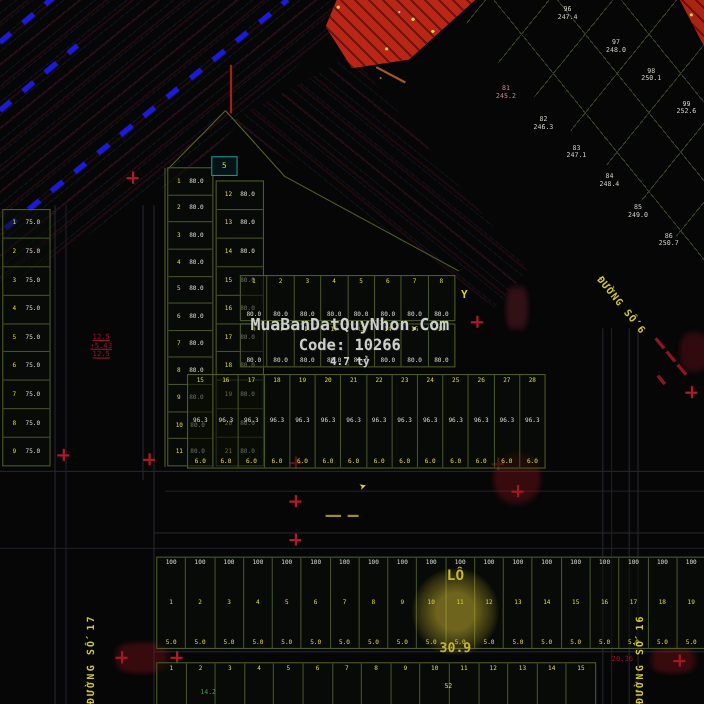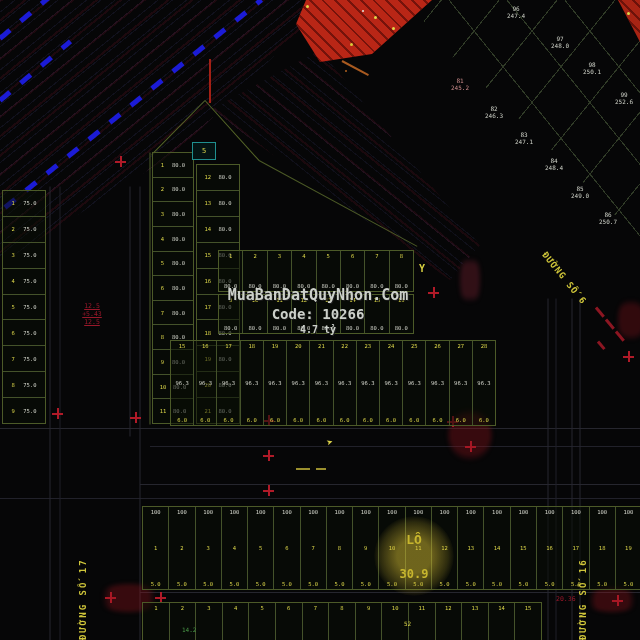--- a/index.html
+++ b/index.html
@@ -46,21 +46,21 @@
   #red-corner{position:absolute;left:610px;top:0;width:30px;height:42px;background:#a82414;
     background-image:repeating-linear-gradient(45deg,rgba(50,0,0,.5) 0 2px,transparent 2px 9px);
     clip-path:polygon(8px 0,30px 0,30px 42px);}
   #watermark{position:absolute;left:198px;top:286px;width:240px;text-align:center;color:#ccd0ca;
     text-shadow:1px 1px 0 #1c1c1c;z-index:50;}
   #watermark .l1{font-size:15px;font-weight:bold;display:block;}
   #watermark .l2{font-size:14px;font-weight:bold;display:block;margin-top:2px;}
   #watermark .l3{font-size:10px;font-weight:bold;display:block;margin-top:2px;}
   #stamp{position:absolute;left:374px;top:516px;width:80px;height:80px;border-radius:50%;
     background:radial-gradient(circle,rgba(214,190,52,.5) 0 30%,rgba(214,190,52,.18) 60%,transparent 72%);
-    display:flex;flex-direction:column;align-items:center;justify-content:center;
+    display:flex;flex-direction:column;align-items:center;justify-content:space-between;
     color:#c7b62e;font-weight:bold;filter:blur(.6px);z-index:40;gap:20px;}
   #stamp .s1{font-size:13px}#stamp .s2{font-size:12px}
   #teal-box{position:absolute;left:192px;top:142px;width:22px;height:16px;border:1px solid #1f8f8f;
     display:flex;align-items:center;justify-content:center;font-size:7px;color:#ddd74a;background:#041414;}
   .vtext{writing-mode:vertical-rl;transform:rotate(180deg);position:absolute;
     color:#cfc53a;font-size:9px;font-weight:bold;letter-spacing:2px;}
   #street-diag{position:absolute;left:548px;top:250px;width:150px;transform:rotate(51deg);
     transform-origin:left top;color:#cfc53a;font-size:9px;font-weight:bold;letter-spacing:1px;}
   #y-mark{position:absolute;left:419px;top:263px;color:#d8d040;font-size:10px;font-weight:bold;}
   #plane{position:absolute;left:327px;top:437px;color:#d8cf4a;font-size:11px;transform:rotate(-18deg);}

